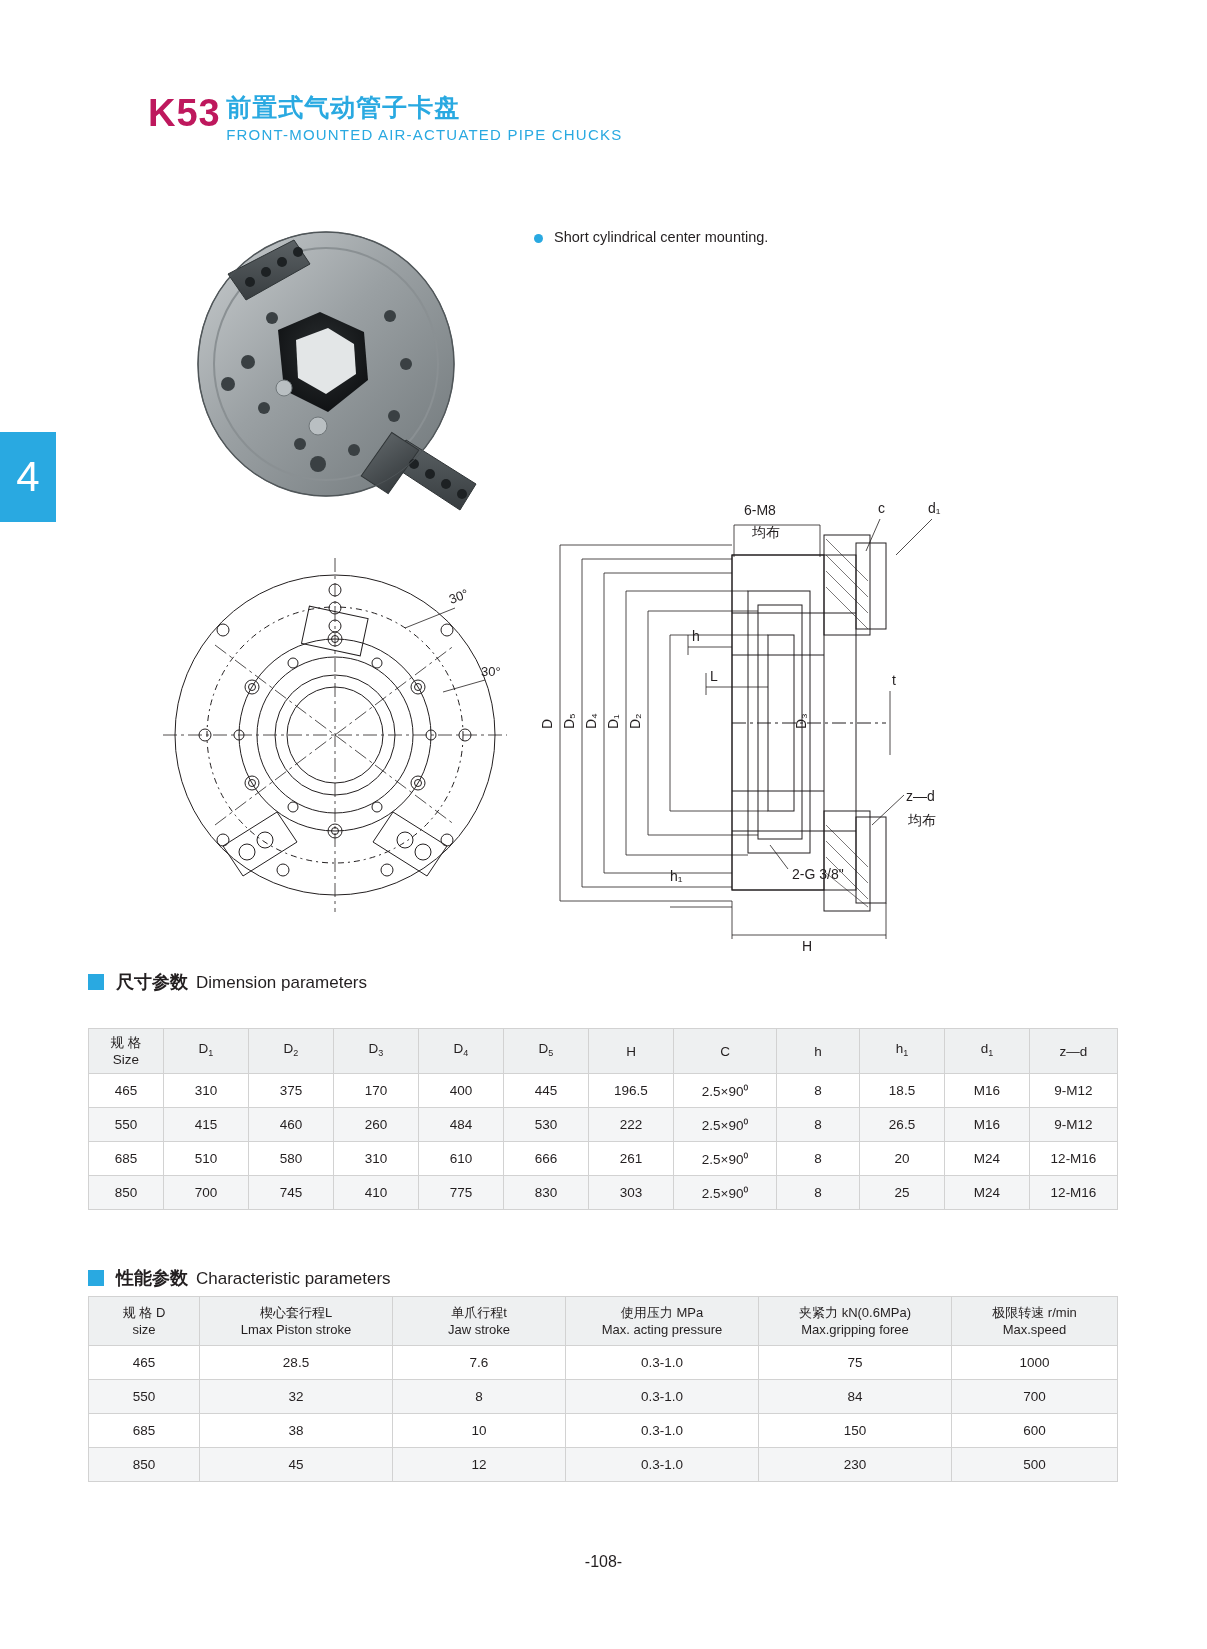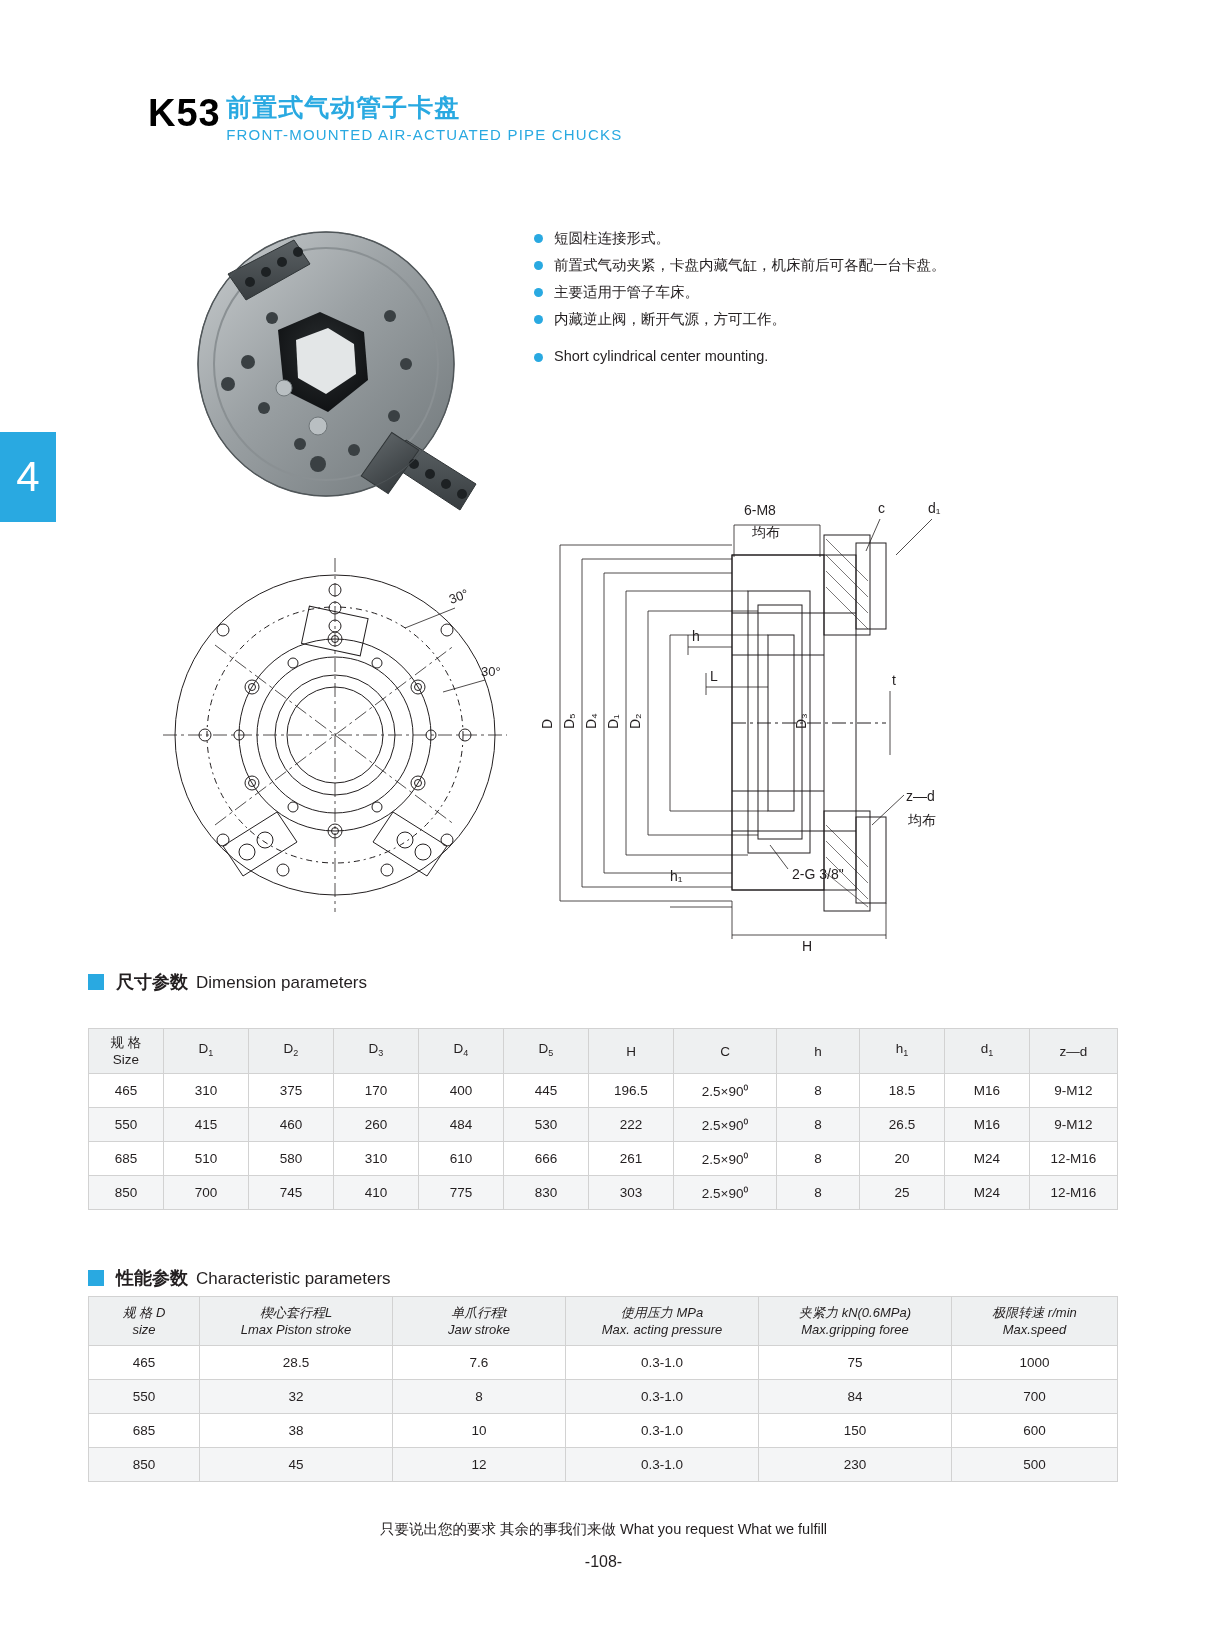--- a/index.html
+++ b/index.html
@@ -14,21 +14,21 @@
   .page-tab{
     position:absolute;left:0;top:432px;width:56px;height:90px;
     background:#29a9e1;color:#fff;display:flex;align-items:center;justify-content:center;
     font-size:42px;font-weight:400;
   }
 
   
   .header{position:absolute;left:148px;top:92px;}
   .header .model{
     display:inline-block;vertical-align:top;
-    font-size:38px;font-weight:bold;color:#000000;letter-spacing:1px;
+    font-size:38px;font-weight:bold;color:#be185d;letter-spacing:1px;
     line-height:42px;
   }
   .header .titles{display:inline-block;vertical-align:top;margin-left:1px;}
   .header .cn{font-size:25px;color:#29a9e1;font-weight:bold;line-height:30px;letter-spacing:1px;}
   .header .en{font-size:15px;color:#29a9e1;letter-spacing:1.2px;line-height:20px;margin-top:3px;}
 
   
   .photo{
     position:absolute;left:168px;top:212px;width:320px;height:300px;
   }
@@ -60,21 +60,21 @@
   
   table{border-collapse:collapse;font-size:13px;}
   .tbl1{position:absolute;left:88px;top:1028px;width:1030px;}
   .tbl2{position:absolute;left:88px;top:1296px;width:1030px;}
   .tbl1 th,.tbl1 td,.tbl2 th,.tbl2 td{
     border:1px solid #d2d2d2;text-align:center;color:#231f20;
   }
   .tbl1 th{height:42px;background:#eef0f1;font-weight:normal;font-size:13.5px;line-height:17px;}
   .tbl1 td{height:31px;font-size:13.5px;}
   .tbl1 tr.alt td{background:#f4f5f6;}
-  .tbl2 th{height:46px;background:#eef0f1;font-weight:normal;font-size:13px;line-height:17px;font-style:italic;}
+  .tbl2 th{height:46px;background:#eef0f1;font-weight:normal;font-size:13px;line-height:17px;}
   .tbl2 td{height:31px;font-size:13.5px;}
   .tbl2 tr.alt td{background:#f4f5f6;}
   .sub{font-size:9px;vertical-align:-3px;}
 
   
   .footer{position:absolute;left:0;top:1520px;width:1207px;text-align:center;font-size:14.5px;color:#231f20;}
   .pageno{position:absolute;left:0;top:1553px;width:1207px;text-align:center;font-size:16px;font-weight:normal;color:#231f20;}
 </style>
 </head>
 <body>
@@ -146,26 +146,20 @@
       </g>
       <g fill="#b9bfc2" stroke="#70777a">
         <circle cx="116" cy="176" r="8"></circle>
           <circle cx="150" cy="214" r="9"></circle>
       </g>
       <ellipse cx="158" cy="152" rx="128" ry="132" fill="none" stroke="#4e5457" stroke-width="1"></ellipse>
     </svg>
   </div>
 
   <div class="bullets">
-    <div class="cn-list">
-      <div class="bullet">短圆柱连接形式。</div>
-      <div class="bullet">前置式气动夹紧，卡盘内藏气缸，机床前后可各配一台卡盘。</div>
-      <div class="bullet">主要适用于管子车床。</div>
-      <div class="bullet">内藏逆止阀，断开气源，方可工作。</div>
-    </div>
     <div class="en-list">
       <div class="bullet">Short cylindrical center mounting.</div>
     </div>
   </div>
 
   <div class="drawing-left">
     <svg width="380" height="400" viewBox="0 0 380 400">
       <g stroke="#231f20" fill="none" stroke-width="1">
         <circle cx="180" cy="195" r="160"></circle>
         <circle cx="180" cy="195" r="128" stroke-dasharray="6 4 2 4"></circle>
@@ -457,16 +451,15 @@
         <td>850</td>
         <td>45</td>
         <td>12</td>
         <td>0.3-1.0</td>
         <td>230</td>
         <td>500</td>
       </tr>
     </tbody>
   </table>
 
-  <div class="footer">只要说出您的要求   其余的事我们来做    What you request  What we fulfill</div>
   <div class="pageno">-108-</div>
 
 </div>
 
 </body></html>

